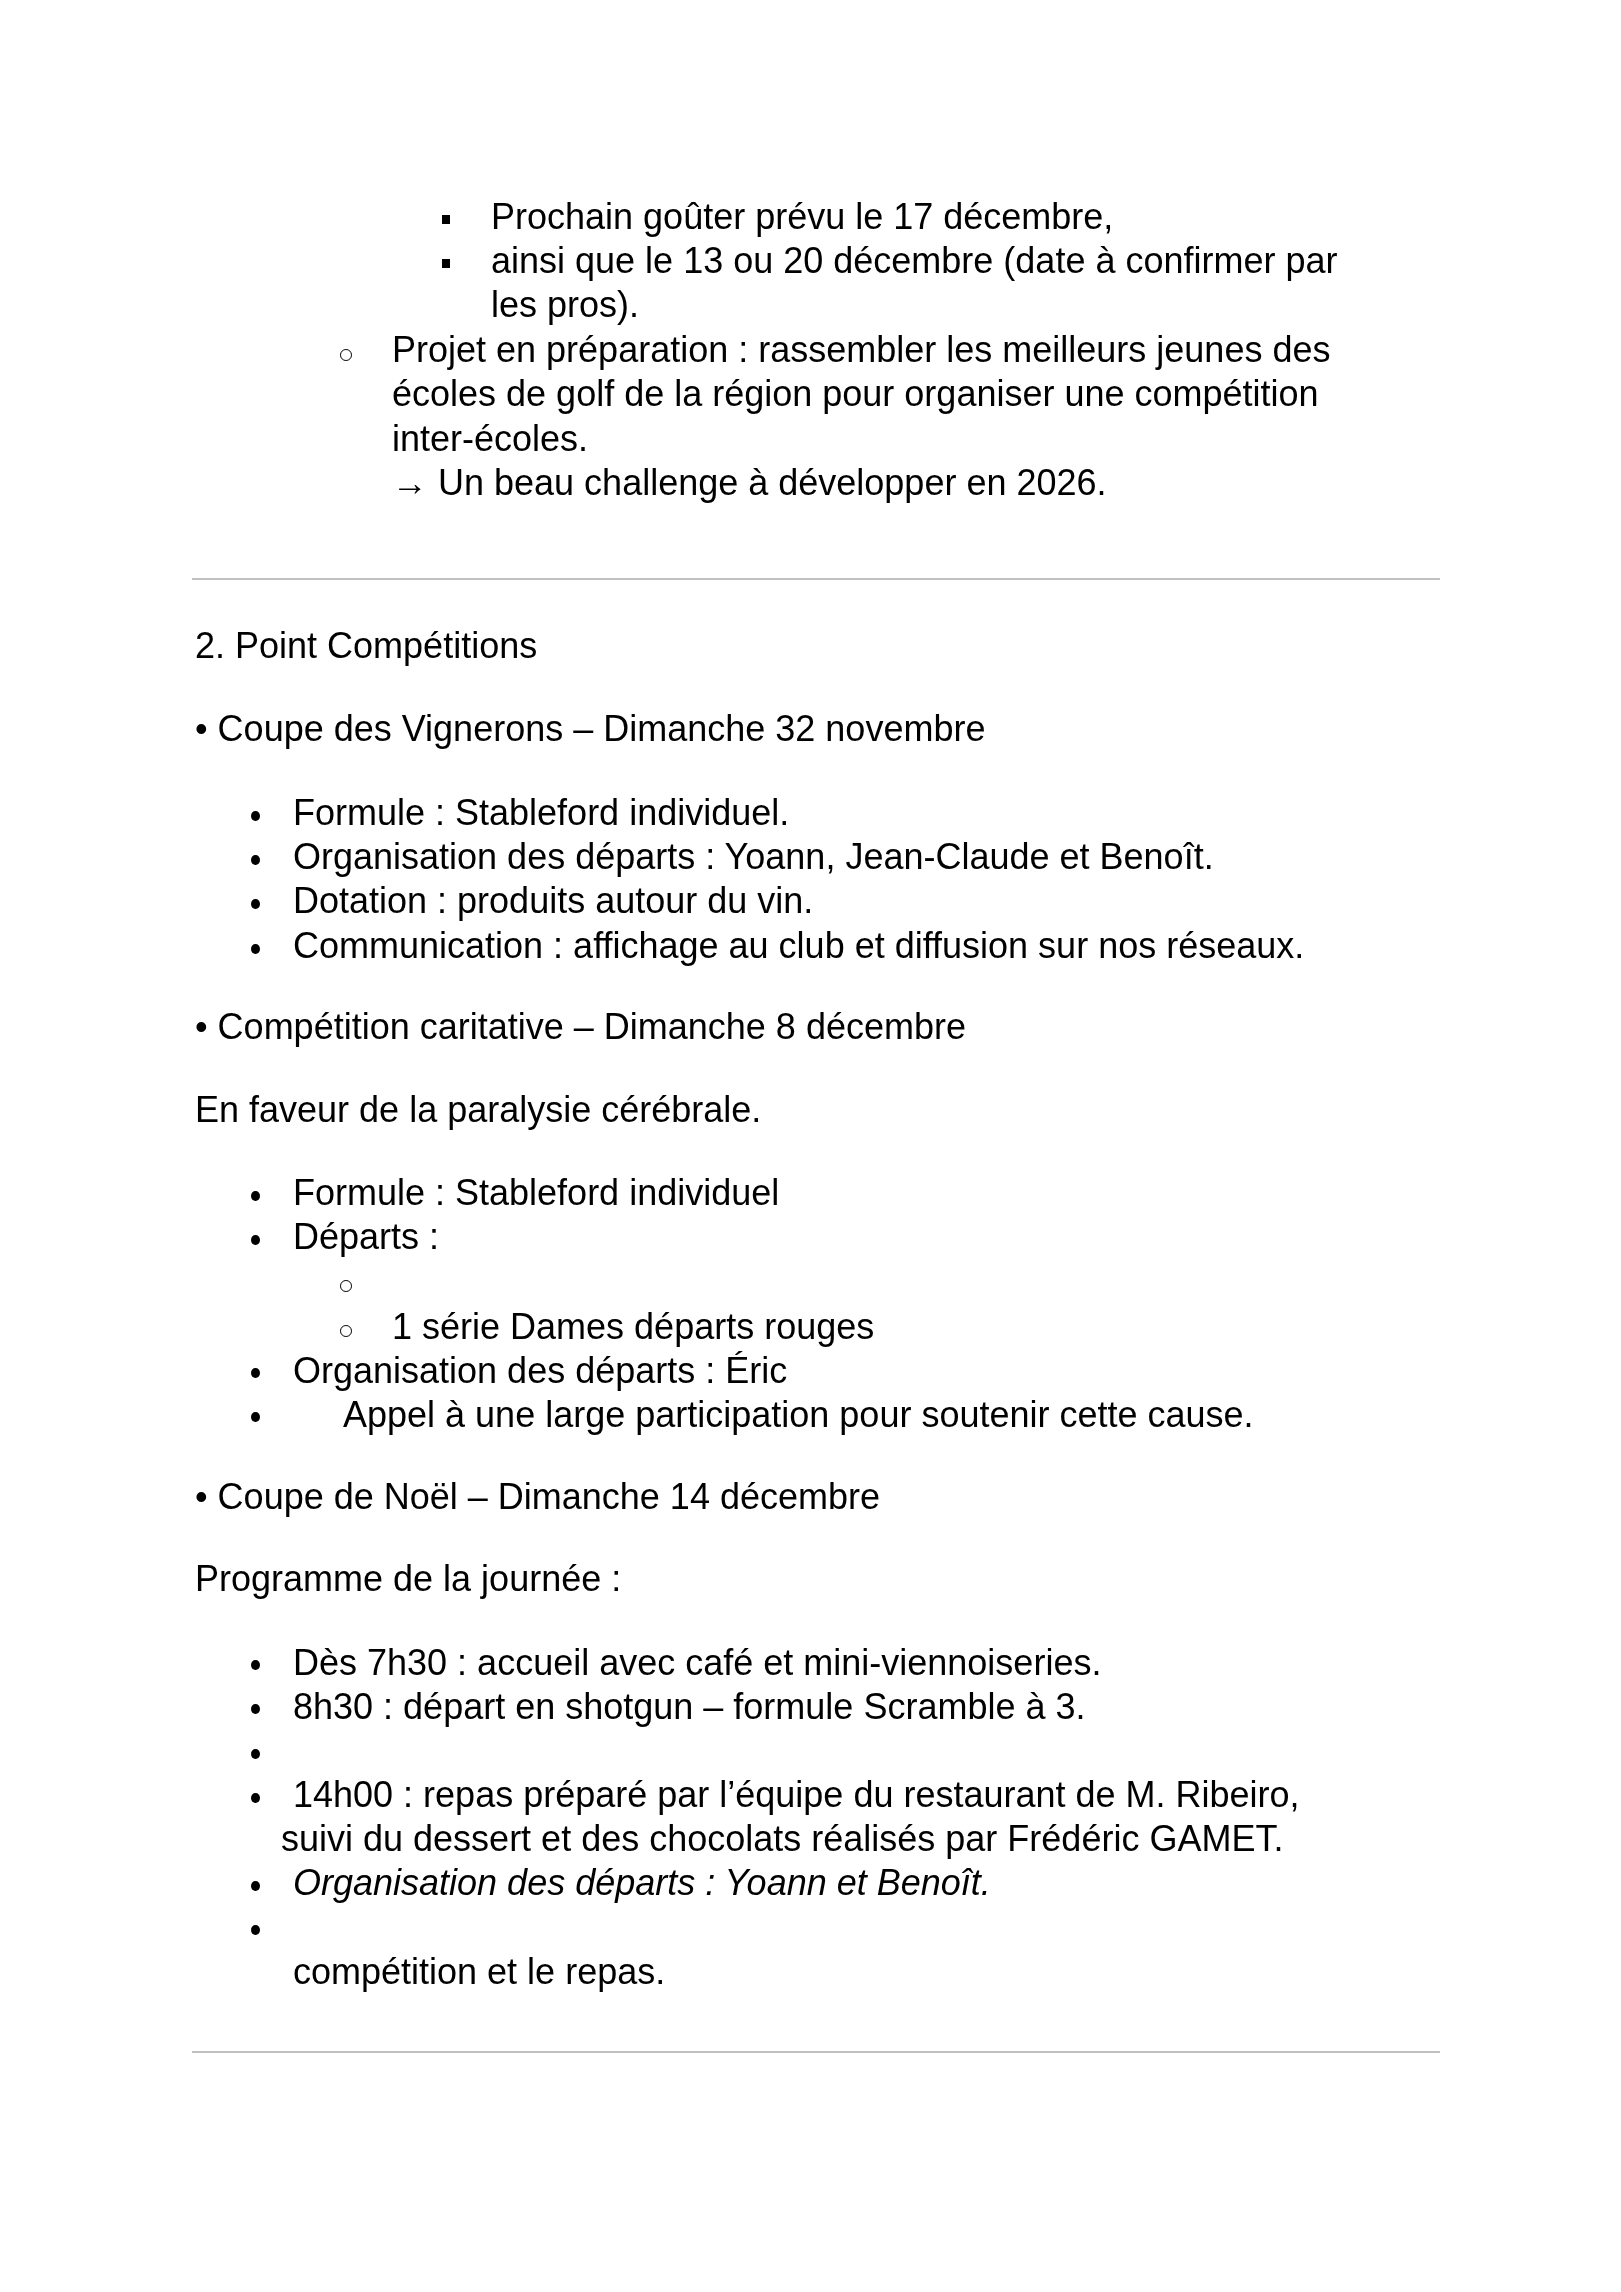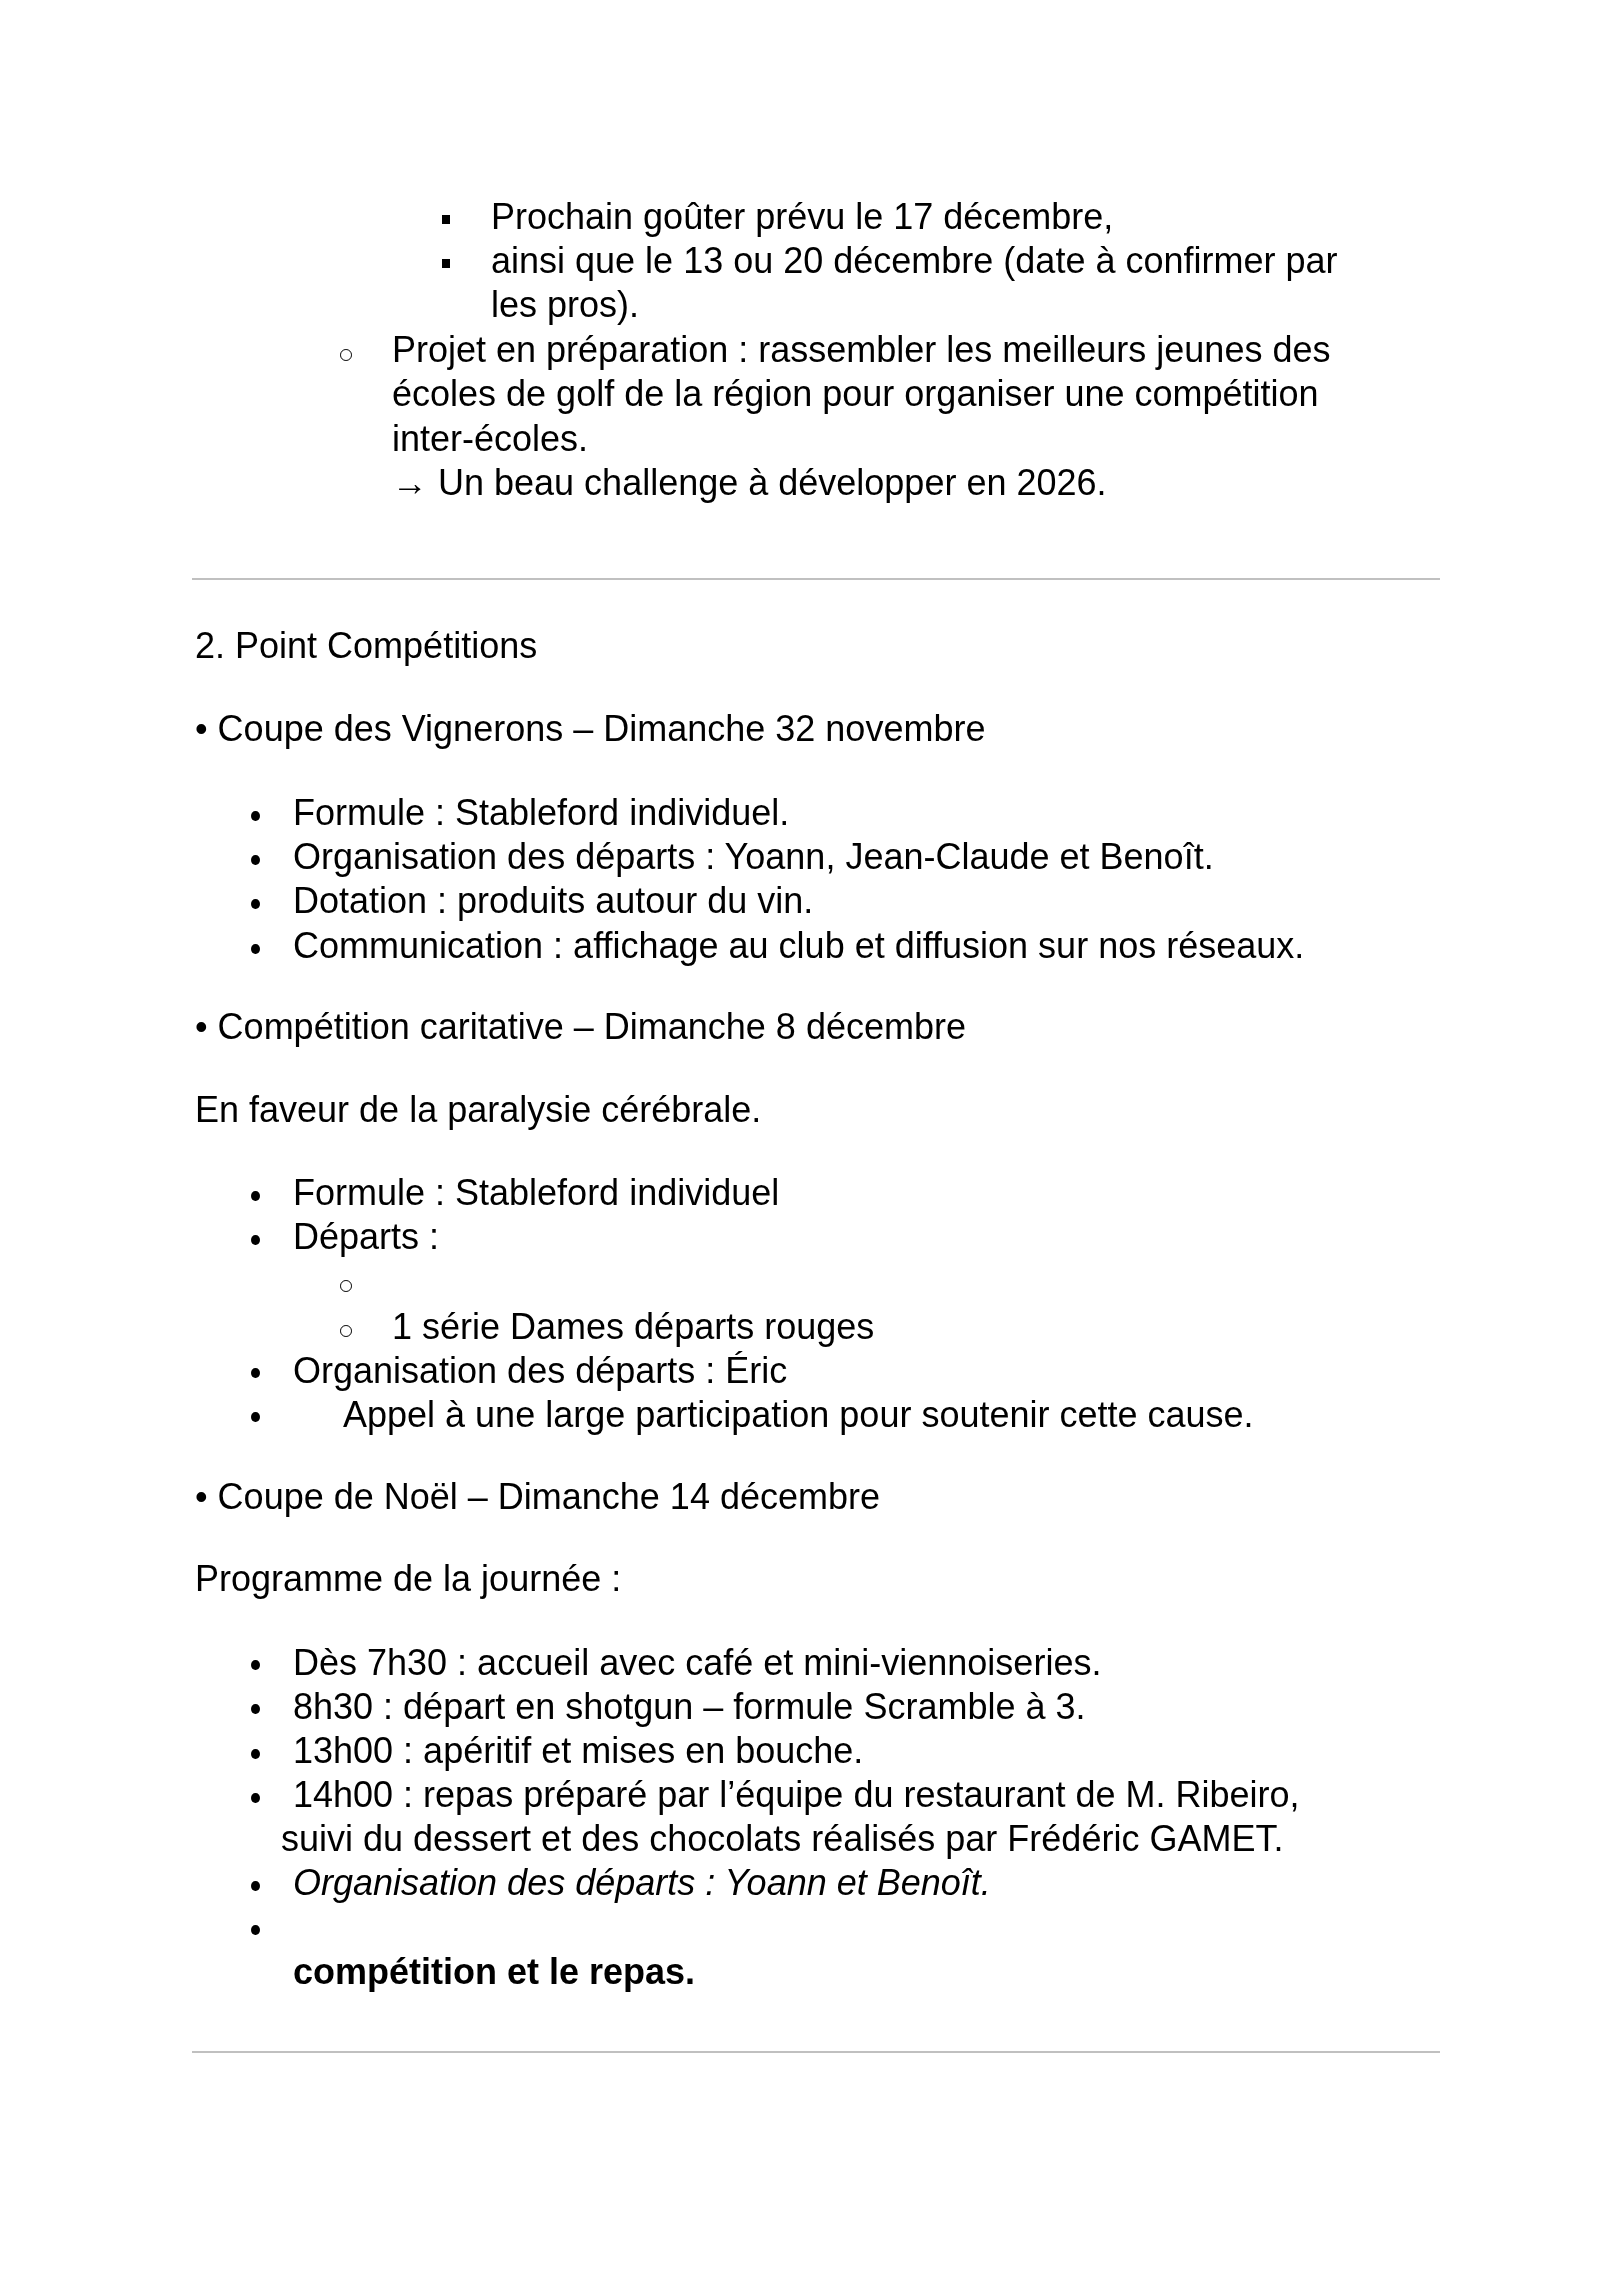--- a/index.html
+++ b/index.html
@@ -60,24 +60,23 @@
   <div class="line" style="left:305px;top:1393px;margin-left:38px;">Appel à une large participation pour soutenir cette cause.</div>
 
   <div class="line" style="left:195px;top:1475px;">• Coupe de Noël – Dimanche 14 décembre</div>
   <div class="line" style="left:195px;top:1557px;">Programme de la journée :</div>
 
   <div class="dot" style="left:251px;top:1660px;"></div>
   <div class="line" style="left:293px;top:1641px;">Dès 7h30 : accueil avec café et mini-viennoiseries.</div>
   <div class="dot" style="left:251px;top:1704px;"></div>
   <div class="line" style="left:293px;top:1685px;">8h30 : départ en shotgun – formule Scramble à 3.</div>
   <div class="dot" style="left:251px;top:1749px;"></div>
-  <div class="line" style="left:293px;top:1729px;">13h00 : apéritif et mises en bouche.</div>
   <div class="dot" style="left:251px;top:1793px;"></div>
   <div class="line" style="left:293px;top:1773px;">14h00 : repas préparé par l’équipe du restaurant de M. Ribeiro,</div>
   <div class="line" style="left:281px;top:1817px;text-align:right;">suivi du dessert et des chocolats réalisés par Frédéric GAMET.</div>
   <div class="dot" style="left:251px;top:1881px;"></div>
   <div class="line" style="left:293px;top:1861px;font-style:italic;">Organisation des départs : Yoann et Benoît.</div>
   <div class="dot" style="left:251px;top:1925px;"></div>
-  <div class="line" style="left:293px;top:1950px;font-weight:bold;">compétition et le repas.</div>
+  <div class="line" style="left:293px;top:1950px;">compétition et le repas.</div>
 
   <div class="rule" style="top:2051px;"></div>
 </div>
 
 
 </body></html>

